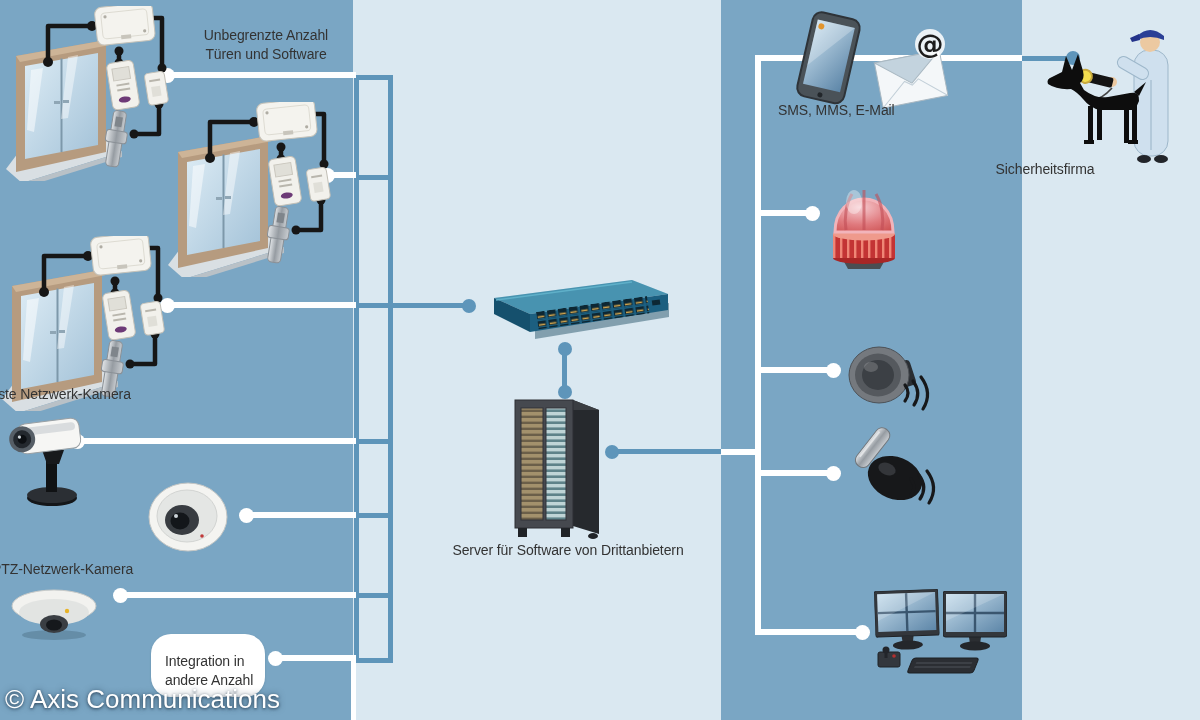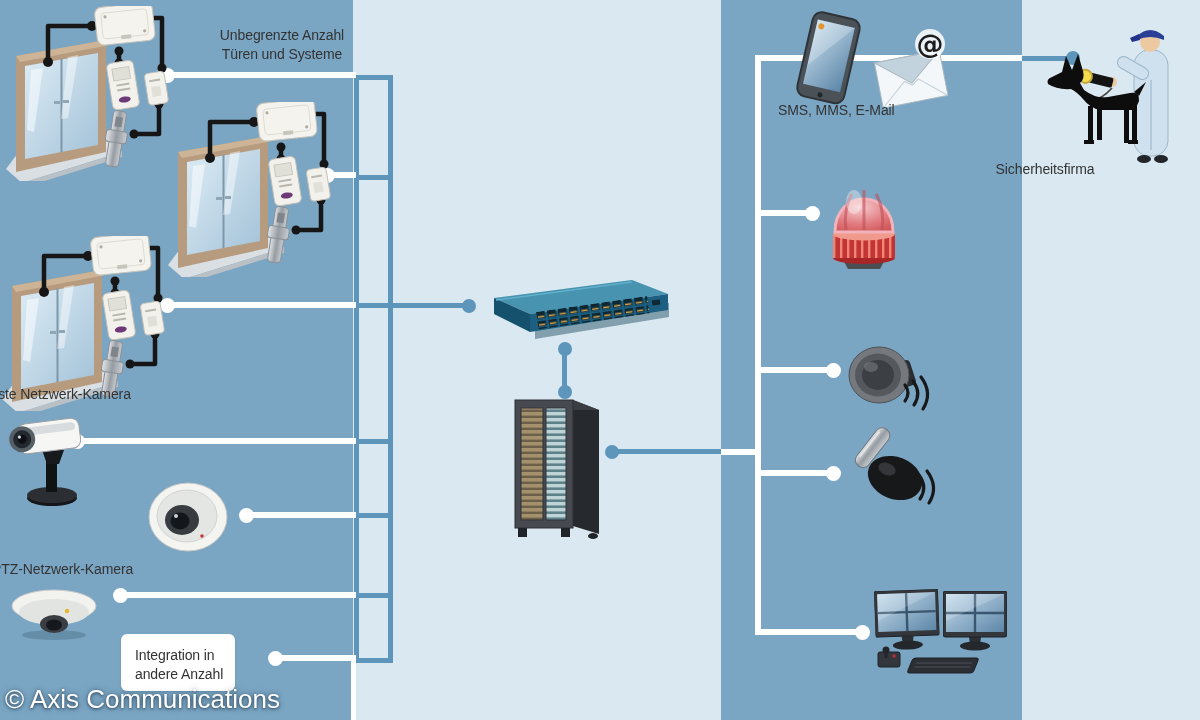--- a/index.html
+++ b/index.html
@@ -9,22 +9,22 @@
   .p-dark{background:#7aa6c4;}
   .p-light{background:#dae8f1;}
   .ln{position:absolute;}
   .w{background:#ffffff;}
   .b{background:#5e95ba;}
   .dot{position:absolute;border-radius:50%;}
   .dot.w{width:15px;height:15px;background:#ffffff;}
   .dot.b{width:14px;height:14px;background:#5e95ba;}
   .lbl{position:absolute;color:#333333;font-size:14px;line-height:1.38;letter-spacing:-0.1px;white-space:nowrap;}
   .lbl.c{text-align:center;}
-  .int-box{position:absolute;background:#ffffff;border-radius:6px;padding:12px 12px 6px 14px;
-           box-shadow:0 1px 2px rgba(50,80,100,.25);}
+  .int-box{position:absolute;background:#ffffff;border-radius:20px;padding:18px 12px 6px 14px;
+           box-shadow:0 1px 2px rgba(50,80,100,.25);margin-left:30px;}
   .copyright{position:absolute;color:#ffffff;font-size:26px;
              text-shadow:0 1px 3px rgba(30,50,70,.8),0 0 6px rgba(30,50,70,.5);}
   svg{position:absolute;overflow:visible;}
 </style>
 </head>
 <body>
 
 <div class="canvas">
 
   <div class="panel p-dark" style="left:0;width:353px"></div>
@@ -185,23 +185,23 @@
   <svg style="left:6px;top:6px" width="168" height="175">
       <use href="#doorCluster"></use>
     </svg>
   <svg style="left:168px;top:102px" width="168" height="175">
       <use href="#doorCluster"></use>
     </svg>
   <svg style="left:2px;top:236px" width="168" height="175">
       <use href="#doorCluster"></use>
     </svg>
 
-  <div class="lbl c" style="left:204px;top:26px;width:156px">
+  <div class="lbl c" style="left:188px;top:26px;width:156px">
     <span>Unbegrenzte Anzahl</span><br>
-    <span>Türen und Systeme</span>
+    <span>Türen und Software</span>
   </div>
 
   <div class="lbl" style="left:-18px;top:385px">Feste Netzwerk-Kamera</div>
   <svg style="left:2px;top:404px" width="95" height="105" viewBox="0 0 95 105">
     <ellipse cx="50" cy="94" rx="25" ry="8" fill="#141619"></ellipse>
     <ellipse cx="50" cy="91" rx="25" ry="8" fill="#2b2f34"></ellipse>
     <rect x="44" y="56" width="11" height="32" fill="#101214"></rect>
     <polygon points="40,46 62,46 57,60 45,60" fill="#17191c"></polygon>
     <g transform="rotate(-7 47 32)">
       <rect x="16" y="17" width="62" height="30" rx="8" fill="#f6f6f4" stroke="#9aa0a4"></rect>
@@ -256,20 +256,21 @@
   <svg style="left:505px;top:394px" width="110" height="150" viewBox="0 0 110 150">
     <polygon points="68,6 94,16 94,140 68,132" fill="#26292d"></polygon>
     <polygon points="10,6 68,6 94,16 36,16" fill="#3a3d42"></polygon>
     <rect x="10" y="6" width="58" height="128" fill="#46494f" stroke="#2c2f34"></rect>
     <rect x="16" y="14" width="22" height="112" fill="url(#slatTan)" stroke="#303338"></rect>
     <rect x="41" y="14" width="20" height="112" fill="url(#slatTeal)" stroke="#303338"></rect>
     <rect x="13" y="134" width="9" height="9" fill="#202327"></rect>
     <rect x="56" y="134" width="9" height="9" fill="#202327"></rect>
     <ellipse cx="88" cy="142" rx="5" ry="3" fill="#202327"></ellipse>
   </svg>
+  <div class="lbl c" style="left:418px;top:541px;width:300px">Server für Software von Drittanbietern</div>
 
   <svg style="left:792px;top:10px" width="75" height="100" viewBox="0 0 75 100">
     <g transform="rotate(13 37 50)">
       <rect x="12" y="5" width="48" height="86" rx="9" fill="#4a5258" stroke="#2e3338" stroke-width="2"></rect>
       <rect x="17" y="13" width="38" height="66" fill="url(#scr)"></rect>
       <polygon points="17,13 55,13 17,60" fill="#ffffff" opacity=".25"></polygon>
       <circle cx="22" cy="19" r="3" fill="#e2952e"></circle>
       <circle cx="36" cy="86" r="2.5" fill="#22262a"></circle>
     </g>
   </svg>

